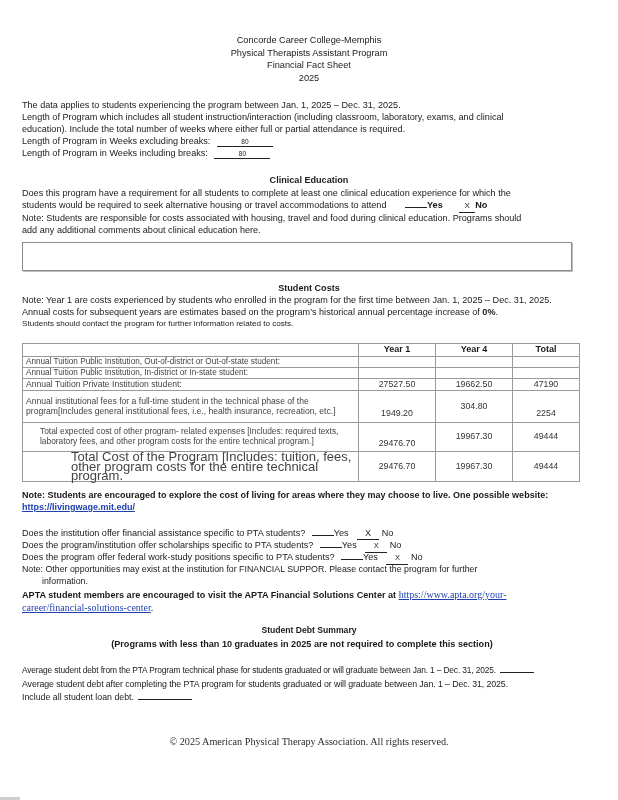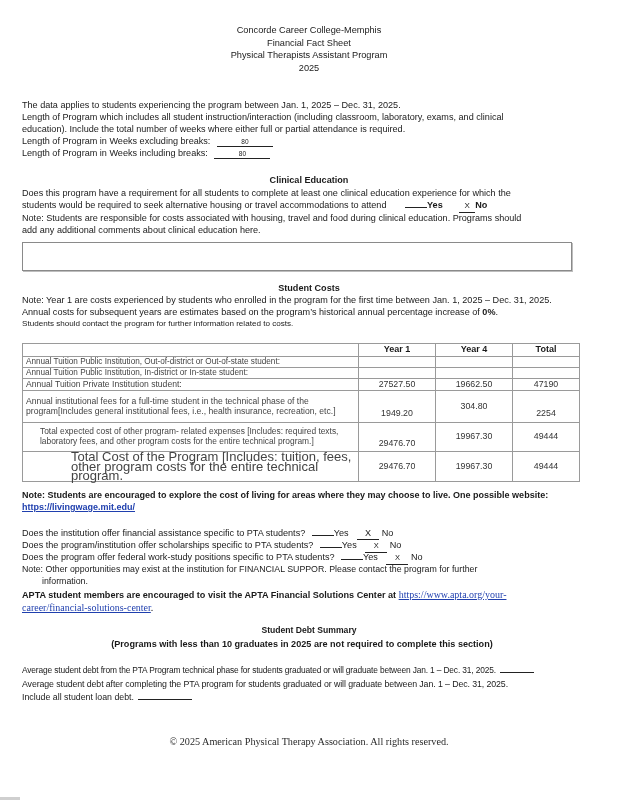--- a/index.html
+++ b/index.html
@@ -38,24 +38,24 @@
     table.costs td.num { text-align: center; font-size: 8.8px; color: #333; }
     table.costs td.lbl { color: #444; }
     table.costs tr.r-short td { height: 10px; }
     .footer-rule {
       left: 0; top: 797px; width: 20px; height: 3px; background: #cfcfcf;
     }
   </style>
 </head>
 <body>
 
-<div class="abs center hdr" style="top:24px;">
+<div class="abs center hdr" style="top:34px;">
   <div>Concorde Career College-Memphis</div>
+  <div>Physical Therapists Assistant Program</div>
   <div>Financial Fact Sheet</div>
-  <div>Physical Therapists Assistant Program</div>
   <div>2025</div>
 </div>
 
 <div class="abs p" style="top:99px;">The data applies to students experiencing the program between Jan. 1, 2025 – Dec. 31, 2025.</div>
 <div class="abs p" style="top:111px;">Length of Program which includes all student instruction/interaction (including classroom, laboratory, exams, and clinical</div>
 <div class="abs p" style="top:123px;">education). Include the total number of weeks where either full or partial attendance is required.</div>
 <div class="abs p" style="top:135px;">
   <span>Length of Program in Weeks excluding breaks:</span>
   <span class="blank" style="width:56px; margin-left:4px;">80</span>
 </div>

